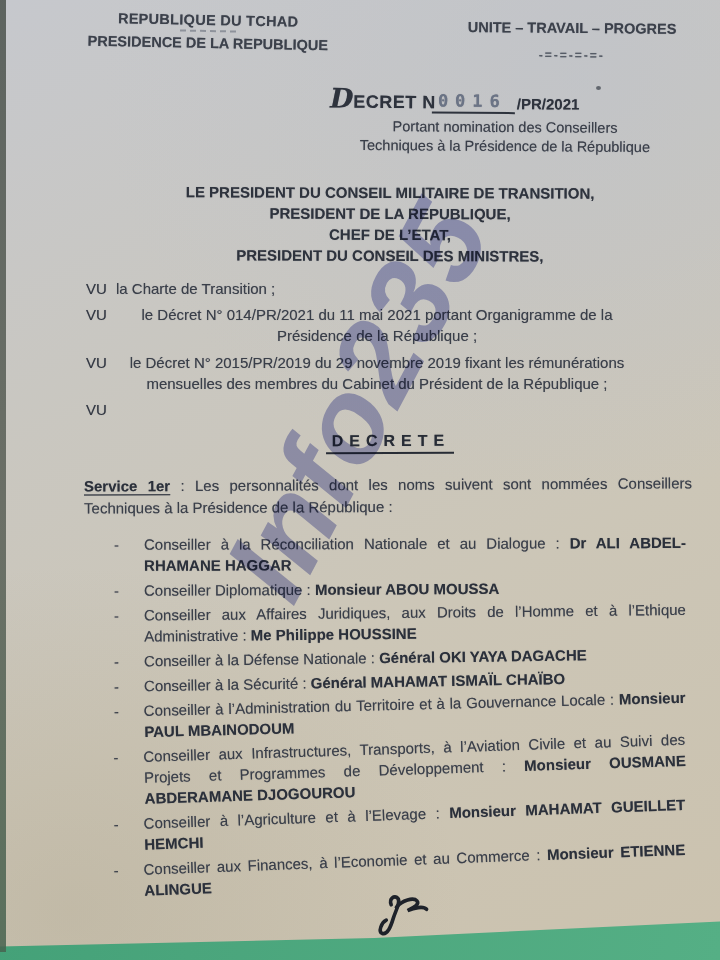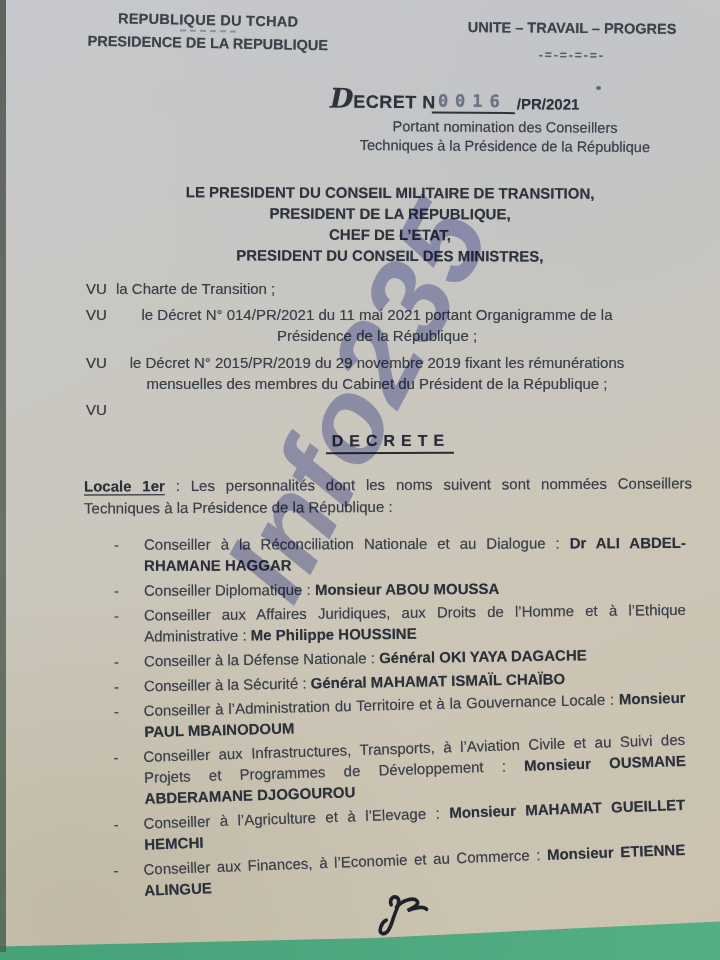--- a/index.html
+++ b/index.html
@@ -135,21 +135,21 @@
     </div>
     <div class="vu vu4">
       <span class="pfx">VU</span>
     </div>
 
     <div class="decrete">
       <span>DECRETE</span>
     </div>
 
     <div class="article">
-      <b class="alabel">Locale 1er</b><span> : Les personnalités dont les noms suivent sont nommées Conseillers Techniques à la Présidence de la République :</span>
+      <b class="alabel">Service 1er</b><span> : Les personnalités dont les noms suivent sont nommées Conseillers Techniques à la Présidence de la République :</span>
     </div>
 
     <div class="items">
       <div class="appt">
         <span class="dash">-</span>
         <p class="itxt" style="margin:0"><span>Conseiller à la Réconciliation Nationale et au Dialogue : </span><b>Dr ALI ABDEL-RHAMANE HAGGAR</b></p>
       </div>
       <div class="appt">
         <span class="dash">-</span>
         <p class="itxt" style="margin:0"><span>Conseiller Diplomatique : </span><b>Monsieur ABOU MOUSSA</b></p>

